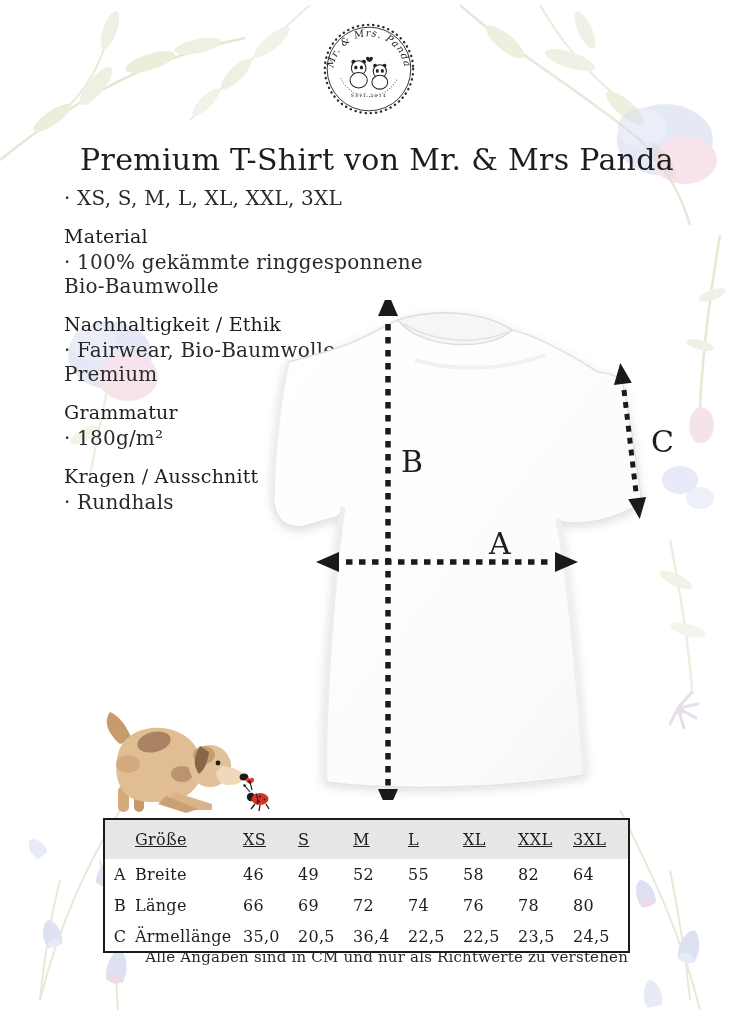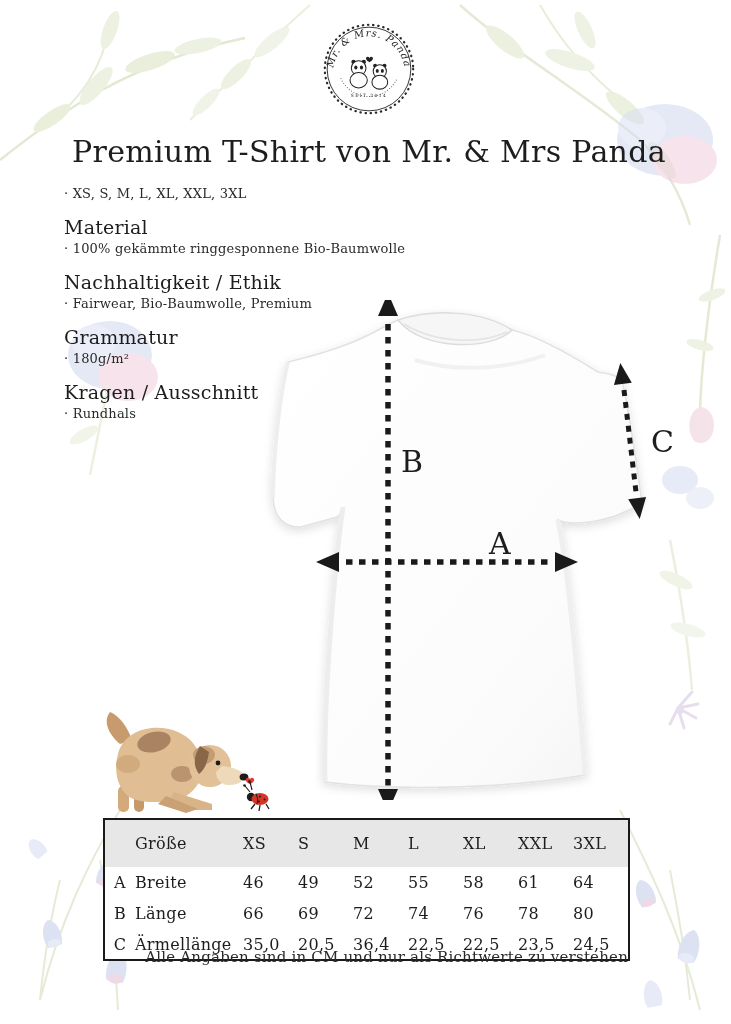--- a/index.html
+++ b/index.html
@@ -3,36 +3,36 @@
 <meta charset="utf-8">
 <style>
   html,body{margin:0;padding:0;background:#fff;}
   .sheet{
     position:relative;width:731px;height:1024px;overflow:hidden;background:#ffffff;
     font-family:"DejaVu Serif",serif;color:#222;
   }
   .deco{position:absolute;pointer-events:none;}
   .logo{position:absolute;left:322px;top:22px;width:94px;height:94px;}
   .title{
-    position:absolute;left:64px;top:126px;margin:8px;font-size:30px;font-weight:normal;
+    position:absolute;left:64px;top:126px;margin:16px;font-size:30px;font-weight:normal;
     letter-spacing:.3px;color:#1d1d1d;white-space:nowrap;
   }
   .info{position:absolute;left:64px;top:186px;width:360px;}
   .info .sec{margin:0 0 15px 0;}
   .info h2{margin:0 0 3px 0;font-size:19px;font-weight:normal;color:#1d1d1d;letter-spacing:.2px;}
-  .info p{margin:0;font-size:13px;color:#2a2a2a;letter-spacing:.2px;}
+  .info p{margin:0;font-size:20px;color:#2a2a2a;letter-spacing:.2px;}
   .tshirt{position:absolute;left:255px;top:300px;width:430px;height:500px;}
   .dog{position:absolute;left:88px;top:708px;width:235px;height:112px;}
   .size-table{
     position:absolute;left:103px;top:818px;width:525px;background:#fff;
     border-collapse:collapse;table-layout:fixed;font-size:16px;color:#1d1d1d;
     border:2px solid #1a1a1a;
   }
   .size-table th,.size-table td{padding:0;font-weight:normal;letter-spacing:.3px;}
-  .size-table thead tr{height:48px;}
+  .size-table thead tr{height:40px;text-decoration:underline;}
   .size-table tbody tr{height:31px;}
   .size-table thead th{background:#e7e7e7;}
   .col-letter{width:30px;text-align:center;}
   .col-label{width:108px;text-align:left;}
   .col-num{width:55px;text-align:left;}
   .footnote{
     position:absolute;right:103px;top:948px;margin:0;font-size:15px;color:#2a2a2a;
     letter-spacing:.2px;
   }
 </style>
@@ -303,21 +303,21 @@
     </thead>
     <tbody>
       <tr>
         <td class="col-letter">A</td>
         <td class="col-label">Breite</td>
         <td class="col-num">46</td>
         <td class="col-num">49</td>
         <td class="col-num">52</td>
         <td class="col-num">55</td>
         <td class="col-num">58</td>
-        <td class="col-num">61</td>
+        <td class="col-num">82</td>
         <td class="col-num">64</td>
       </tr>
       <tr>
         <td class="col-letter">B</td>
         <td class="col-label">Länge</td>
         <td class="col-num">66</td>
         <td class="col-num">69</td>
         <td class="col-num">72</td>
         <td class="col-num">74</td>
         <td class="col-num">76</td>

